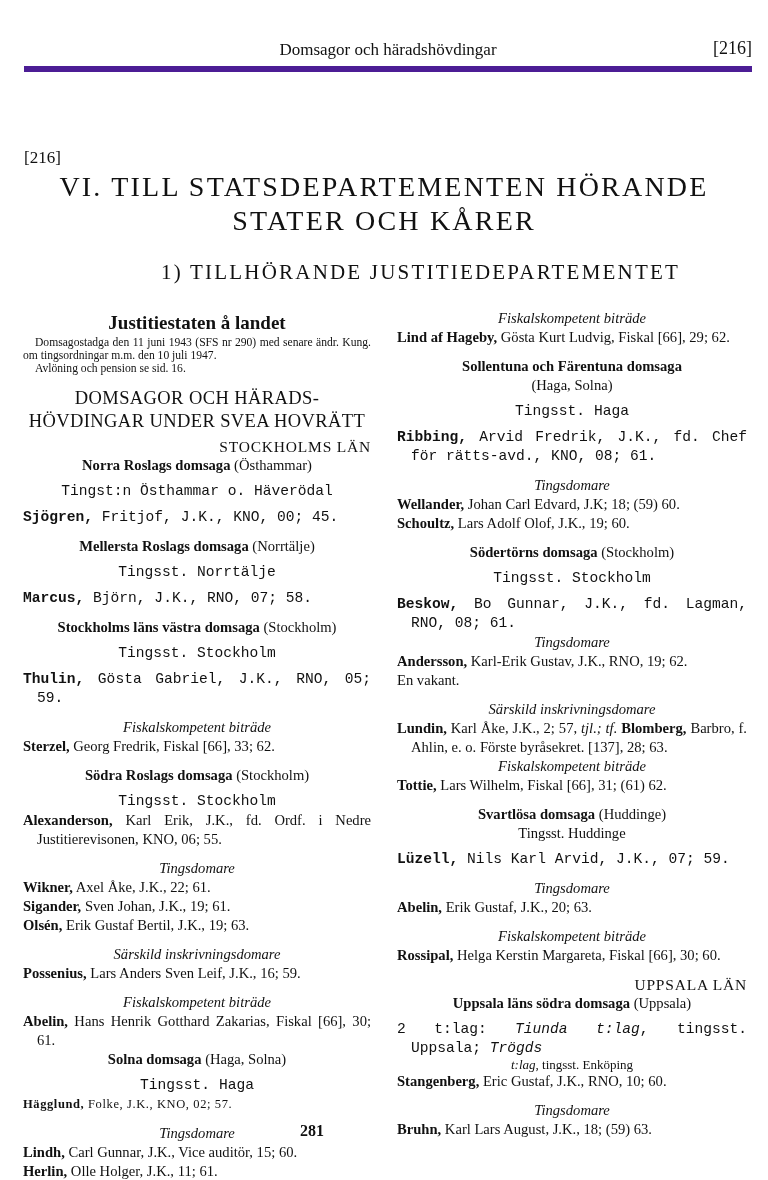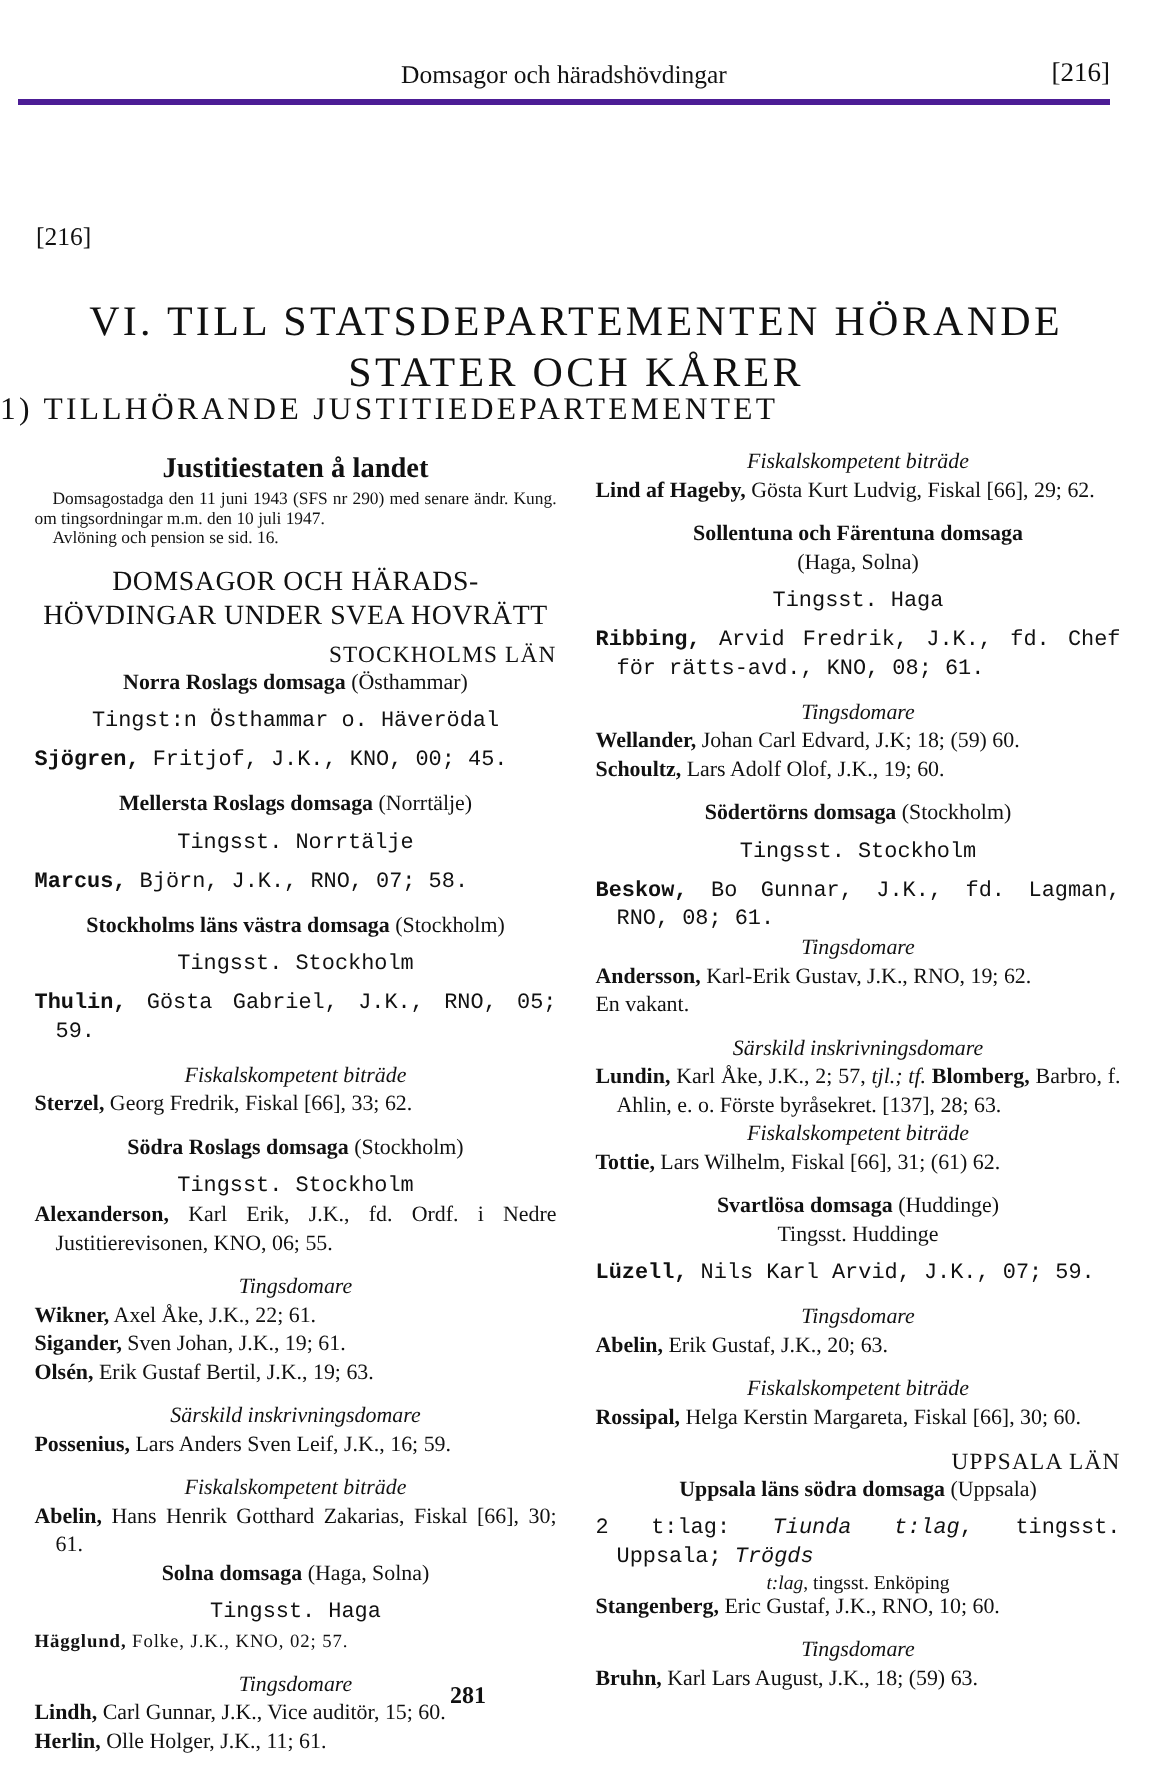--- a/index.html
+++ b/index.html
@@ -1,24 +1,24 @@
 <!DOCTYPE html>
 <html><head>
 <meta charset="utf-8">
 <style>
   html, body { margin: 0; padding: 0; background: #ffffff; }
   body { width: 768px; height: 1180px; position: relative; overflow: hidden;
          font-family: "Liberation Serif", "DejaVu Serif", serif; color: #111; }
-  .running-head { position: absolute; top: 38px; left: 12px; width: 728px; height: 28px; border-bottom: 4px solid #4c1d95; }
+  .running-head { position: absolute; top: 38px; left: 24px; width: 728px; height: 28px; border-bottom: 6px solid #4c1d95; }
   .running-head .rh-title { position: absolute; left: 0; right: 0; top: 2px; text-align: center; font-size: 17px; }
   .running-head .rh-num { position: absolute; right: 0; top: 0px; font-size: 18px; }
   .sec-num { position: absolute; left: 24px; top: 148px; font-size: 17px; }
-  .main-title { position: absolute; left: 0; width: 768px; top: 170px; text-align: center; font-size: 28px; letter-spacing: 2.2px; line-height: 34px; margin-top: 28px; }
-  .sub-title { position: absolute; left: 0; width: 680px; top: 260px; text-align: left; font-size: 21px; letter-spacing: 2.2px; }
-  .col { position: absolute; top: 299px; font-size: 14.6px; line-height: 19px; }
+  .main-title { position: absolute; left: 0; width: 768px; top: 170px; text-align: center; font-size: 28px; letter-spacing: 2.2px; line-height: 34px; }
+  .sub-title { position: absolute; left: 0; width: 680px; top: 260px; text-align: right; font-size: 21px; letter-spacing: 2.2px; }
+  .col { position: absolute; top: 309px; font-size: 14.6px; line-height: 19px; }
   .col.left { left: 23px; width: 348px; }
   .col.right { left: 397px; width: 350px; }
   .c { text-align: center; }
   .b { font-weight: bold; }
   .i { font-style: italic; }
   .h-state { font-size: 19px; font-weight: bold; text-align: center; margin: 4px 0 4px; }
   .small { font-size: 11.6px; line-height: 13px; text-align: justify; }
   .small .ind { text-indent: 12px; }
   .big-head { font-size: 18.5px; text-align: center; line-height: 23px; letter-spacing: 0.4px; margin-top: 12px; }
   .lan { font-size: 15.5px; text-align: right; letter-spacing: 0.8px; margin-top: 4px; }

